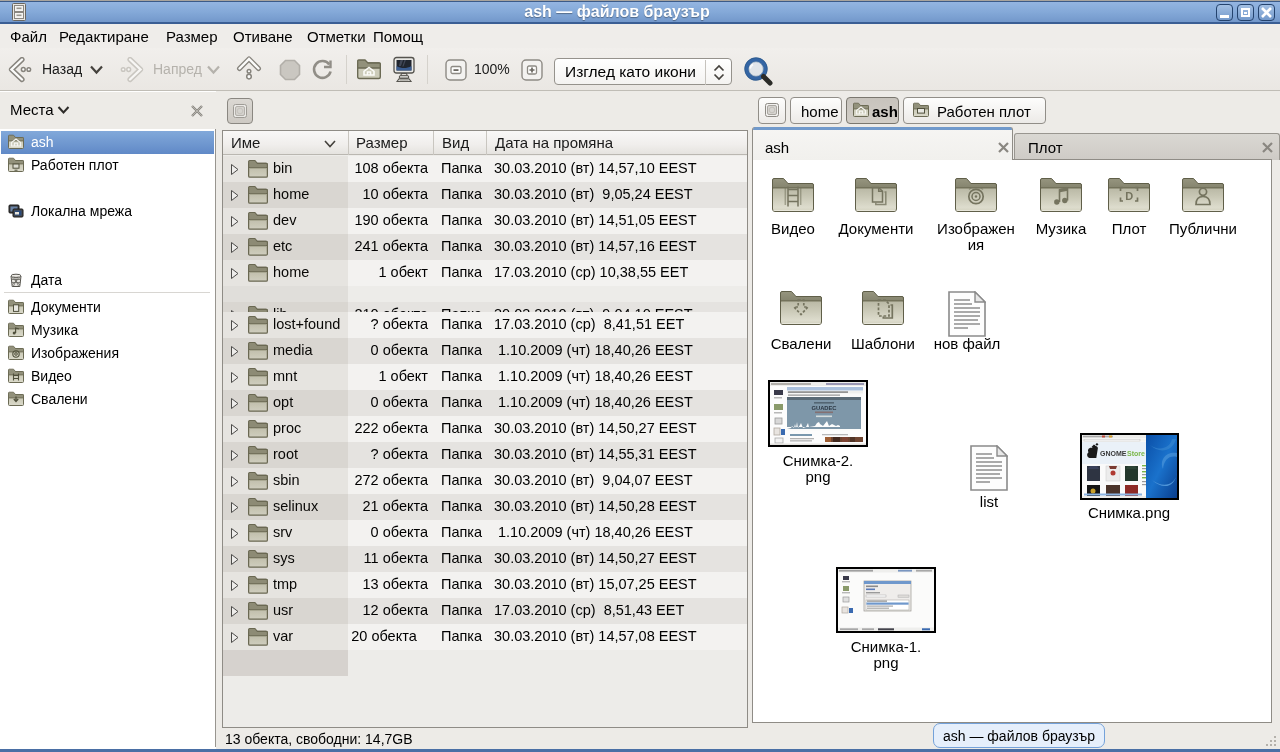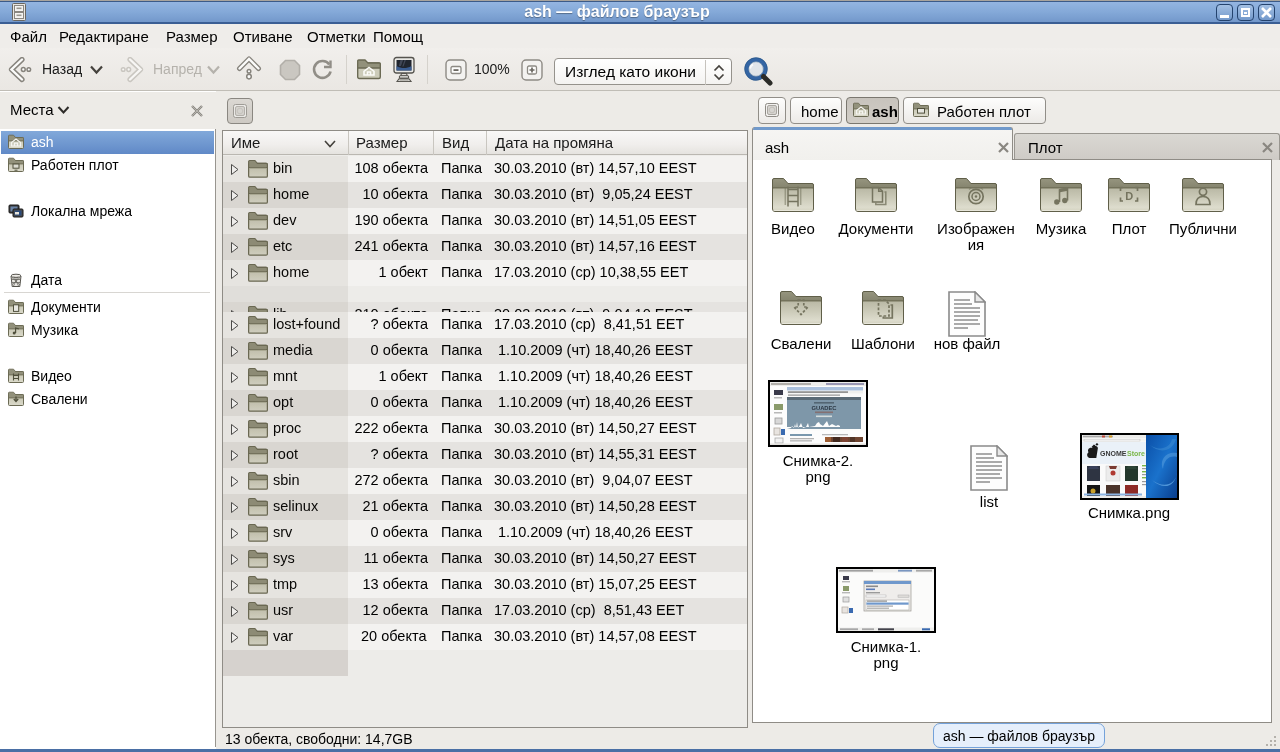--- a/index.html
+++ b/index.html
@@ -282,20 +282,28 @@
 <span class="lbl" style="">Документи</span>
     </div>
 <div class="siderow" style="top:190px">
 <svg class="sideicon" width="16" height="16">
         <use href="#folder-sm"></use>
         <circle cx="6.2" cy="11" r="1.5" fill="#50503c"></circle>
         <path d="M7.6,11 V6 l3.2,0.8" fill="none" stroke="#50503c" stroke-width="1.2"></path>
       </svg>
 <span class="lbl" style="">Музика</span>
     </div>
+<div class="siderow" style="top:213px">
+<svg class="sideicon" width="16" height="16">
+        <use href="#folder-sm"></use>
+        <circle cx="8" cy="9" r="3.2" fill="none" stroke="#50503c" stroke-width="1.1"></circle>
+        <circle cx="8" cy="9" r="1.3" fill="none" stroke="#50503c" stroke-width="1"></circle>
+      </svg>
+<span class="lbl" style="">Изображения</span>
+    </div>
 <div class="siderow" style="top:236px">
 <svg class="sideicon" width="16" height="16">
         <use href="#folder-sm"></use>
         <path d="M5.5,5.5 V12.5 M10.5,5.5 V12.5 M5.5,7.5 h5 M5.5,10.5 h5" fill="none" stroke="#50503c" stroke-width="1.1"></path>
       </svg>
 <span class="lbl" style="">Видео</span>
     </div>
 <div class="siderow" style="top:259px">
 <svg class="sideicon" width="16" height="16">
         <use href="#folder-sm"></use>
@@ -535,21 +543,21 @@
 <span class="mcell" style="left:271px">17.03.2010 (ср)  8,51,43 EET</span>
 </div>
 <div class="mrow row-l" style="top:493px">
 <svg style="position:absolute;left:7px;top:7px" width="11" height="14">
         <use href="#expander"></use>
       </svg>
 <svg style="position:absolute;left:25px;top:3px" width="20" height="20">
         <use href="#folder-sm" transform="scale(1.25)"></use>
       </svg>
 <span class="mcell" style="left:50px">var</span>
-<span class="mcell" style="left:138px;width:80px;text-align:left;display:inline-block">20 обекта</span>
+<span class="mcell" style="left:121px;width:80px;text-align:center;display:inline-block">20 обекта</span>
 <span class="mcell" style="left:218px">Папка</span>
 <span class="mcell" style="left:271px">30.03.2010 (вт) 14,57,08 EEST</span>
 </div>
 <div style="position:absolute;left:0;top:519px;width:125px;height:26px;background:#e2dfdc"></div>
 <div class="namecol-tint" style="top:25px;height:520px"></div>
 </div>
 <div class="abs" id="pathsm">
     <svg style="position:absolute;left:4px;top:4px;opacity:0.75" width="16" height="16">
       <use href="#drive16"></use>
     </svg>

